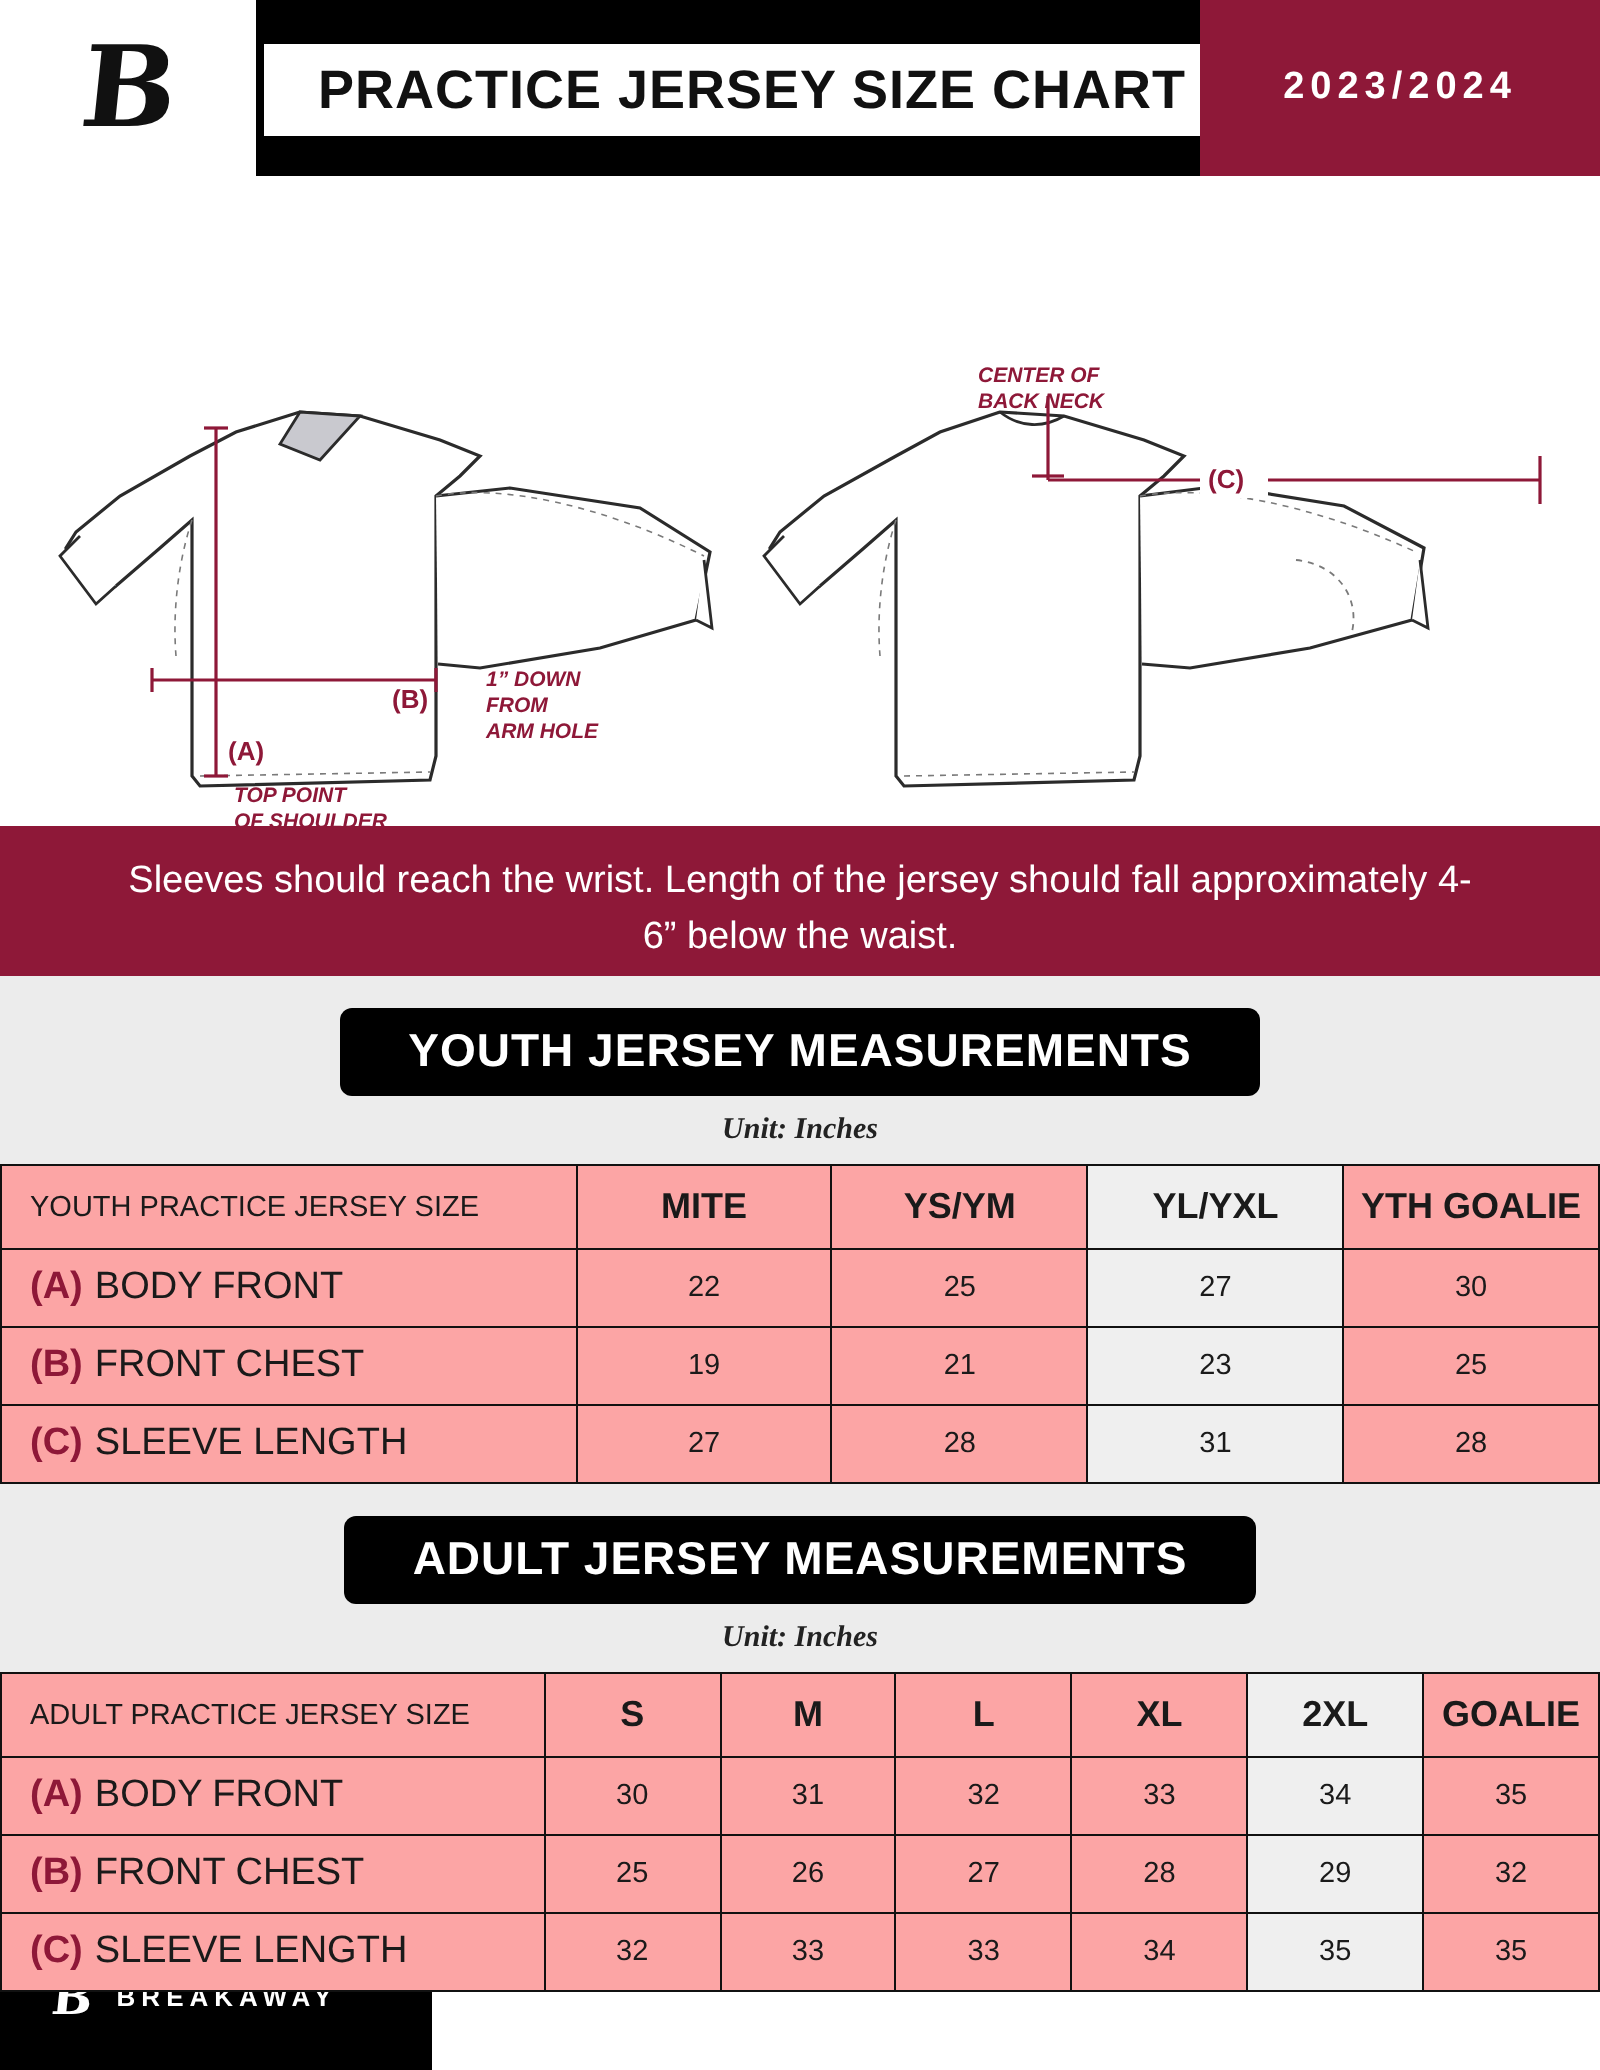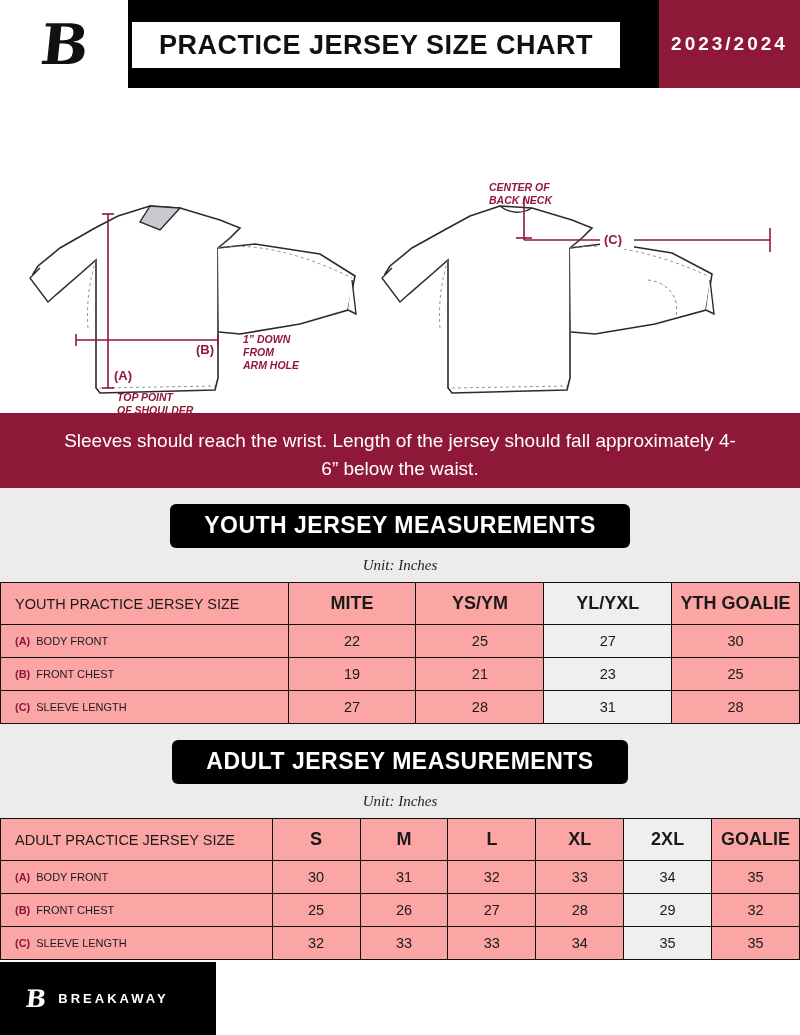--- a/index.html
+++ b/index.html
@@ -62,21 +62,21 @@
     margin: 0;
     font-size: 27px;
     font-weight: 800;
     letter-spacing: 0.5px;
     color: #111;
     font-family: "Liberation Sans", sans-serif;
   }
   .season-block {
     position: absolute;
     right: 0; top: 0;
-    width: 141px; height: 88px;
+    width: 200px; height: 88px;
     background: #8e1838;
     display: flex;
     align-items: center;
     justify-content: center;
   }
   .season-block span {
     color: #fff;
     font-size: 19px;
     font-weight: 800;
     letter-spacing: 3px;
@@ -123,21 +123,21 @@
     letter-spacing: 0.5px;
     font-family: "Liberation Sans", sans-serif;
   }
   .unit {
     text-align: center;
     font-style: italic;
     font-size: 15px;
     color: #222;
     padding: 9px 0 8px;
     font-family: "Liberation Serif", serif;
-    font-weight: 400;
+    font-weight: 700;
   }
   table.size {
     width: 100%;
     border-collapse: collapse;
     background: #fca5a5;
     font-size: 14.5px;
   }
   table.size th, table.size td {
     border: 1px solid #111;
     text-align: center;
@@ -146,21 +146,21 @@
   }
   table.size thead th {
     font-weight: 700;
     font-size: 18px;
     padding: 10px 4px;
   }
   table.size th.rowhead, table.size td.rowhead {
     text-align: left;
     padding-left: 14px;
     font-weight: 400;
-    font-size: 11px;
+    font-size: 19px;
   }
   table.size thead th.rowhead { font-weight: 400; font-size: 14.5px; }
   .tag {
     color: #8e1838;
     font-weight: 800;
     margin-right: 6px;
   }
   .shade { background: #efefef; }
 
   

